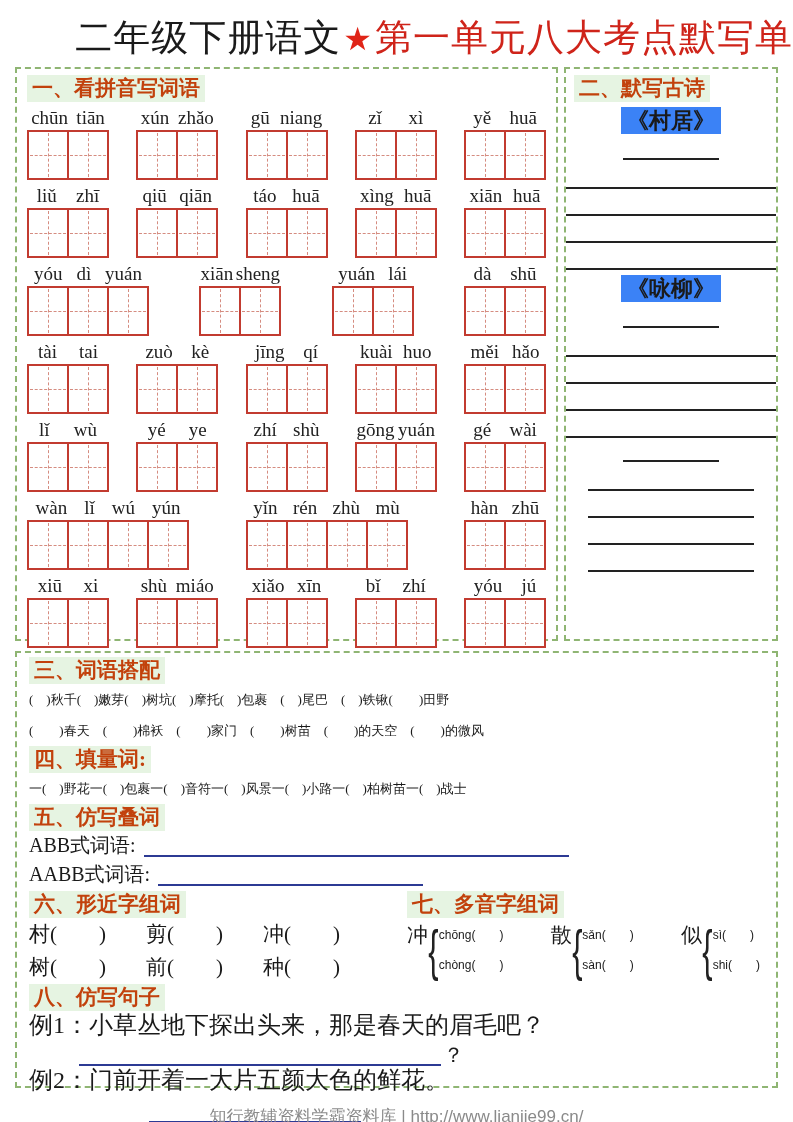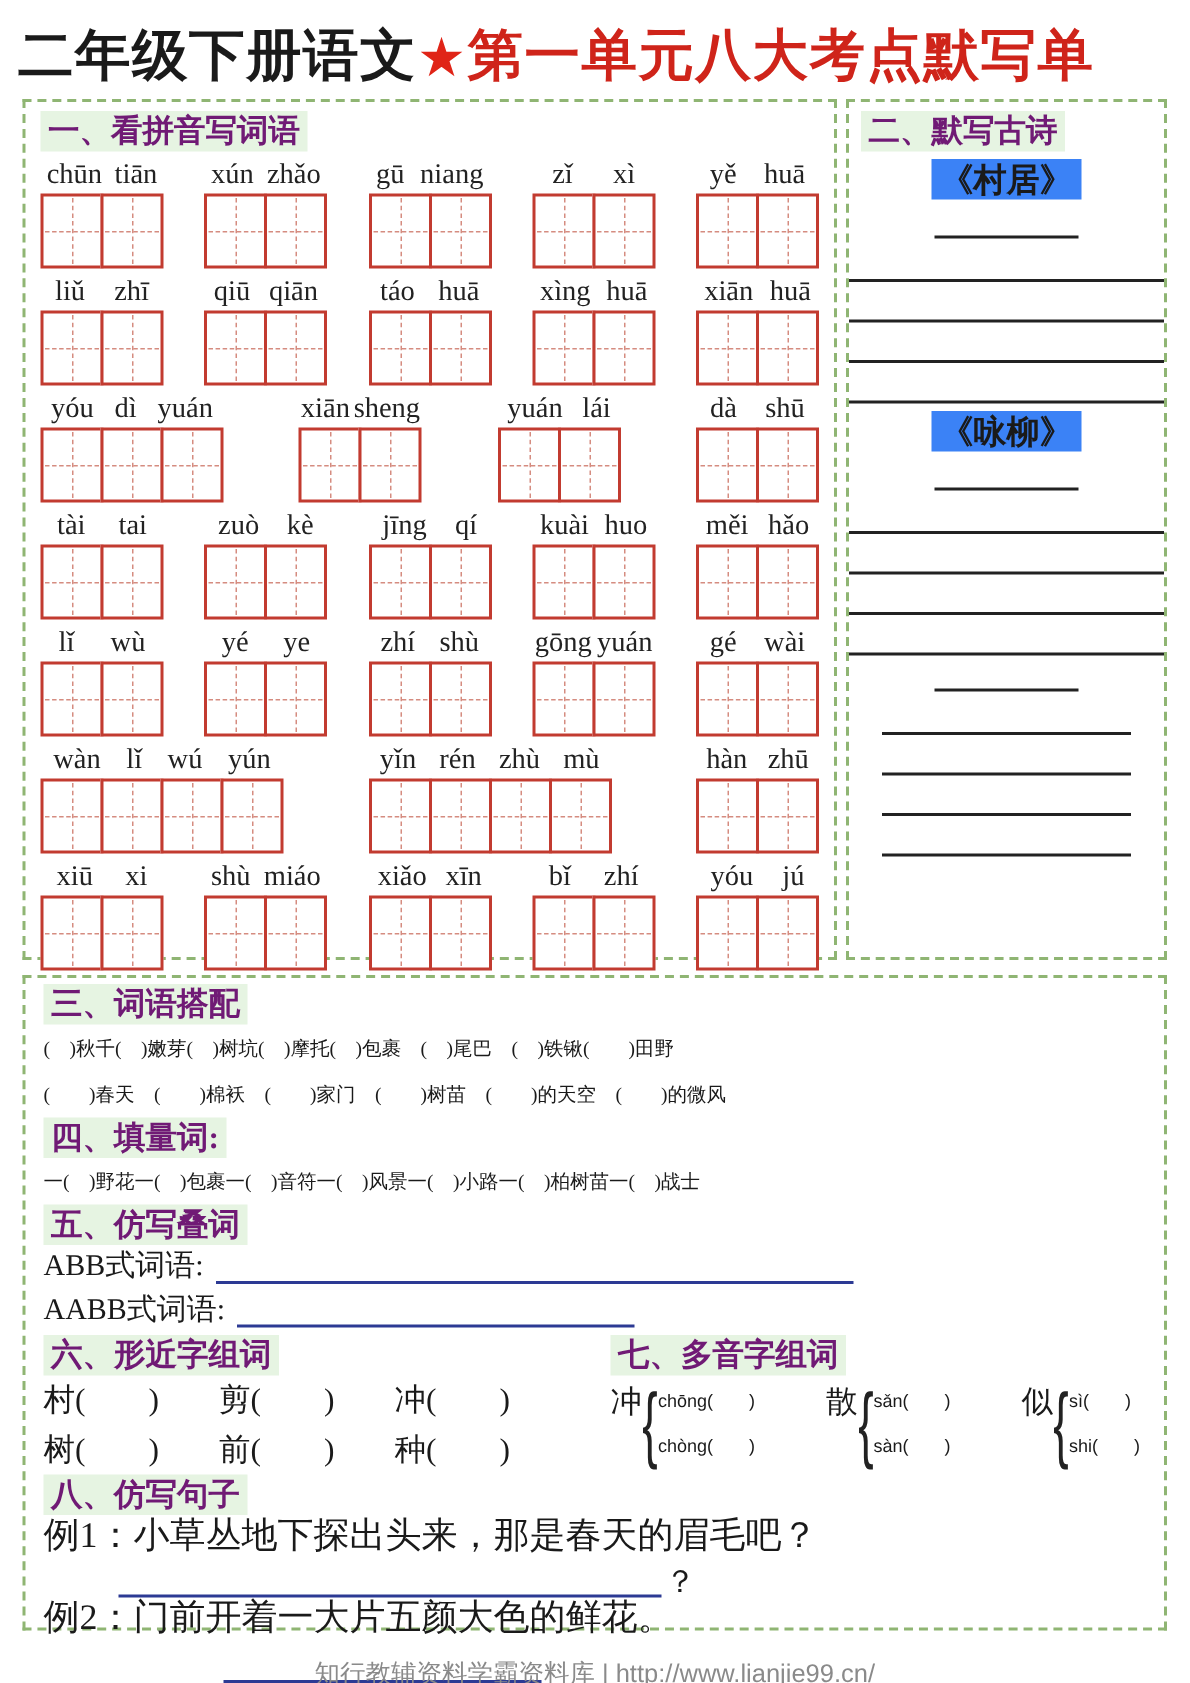--- a/index.html
+++ b/index.html
@@ -1,31 +1,31 @@
 <!DOCTYPE html>
 <html><head>
 <meta charset="utf-8">
 <style>
   html,body{margin:0;padding:0;background:#ffffff;}
   body{width:793px;height:1122px;font-family:"Liberation Serif",serif;color:#1a1a1a;overflow:hidden;}
   .page{width:793px;height:1122px;box-sizing:border-box;}
 
   
-  .title{ text-align:left; padding-top:16px; font-size:37px; font-weight:bold; letter-spacing:1px; line-height:44px; white-space:nowrap;margin-left:12px;}
+  .title{ text-align:right; padding-top:16px; font-size:37px; font-weight:normal; letter-spacing:1px; line-height:44px; white-space:nowrap;}
   .title .red{color:#cf241a;}
   .title .star{color:#e02417;font-size:32px;padding:0 2px;}
 
   
   .top-row{display:flex; margin:6px 15px 0 15px; gap:6px; align-items:stretch;}
   .panel{border:2px dashed #8fb573; box-sizing:border-box; background:#fff;}
   .left-panel{width:543px; height:574px; padding:6px 10px 0 10px;}
   .right-panel{flex:1; height:574px; padding:6px 8px 0 8px; overflow:hidden;}
   .bottom-panel{margin:10px 15px 0 15px; height:437px; padding:4px 12px 0 12px; position:relative;}
 
-  .sec-head{color:#701a75; background:#e6f4e2; font-weight:bold; font-size:21px; display:inline-block; padding:0 5px; line-height:27px; font-family:"Liberation Serif",serif;}
+  .sec-head{color:#c2410c; background:#e6f4e2; font-weight:bold; font-size:21px; display:inline-block; padding:0 5px; line-height:27px; font-family:"Liberation Serif",serif;}
 
   
   .py-row{display:flex; justify-content:space-between; margin-top:3px;}
   .py-group{display:flex; flex-direction:column;}
   .py-label{display:flex; justify-content:space-around; font-size:19px; line-height:25px; color:#222; font-family:Liberation Serif, serif; white-space:nowrap;}
   .boxes{display:flex;}
   .box{width:38px;height:46px;border:2px solid #c23b30;position:relative;box-sizing:content-box;background:#fff;}
   .box + .box{margin-left:-2px;}
   .box::before{content:"";position:absolute;left:1px;right:1px;top:50%;border-top:1px dashed #d58c80;}
   .box::after{content:"";position:absolute;top:1px;bottom:1px;left:50%;border-left:1px dashed #d58c80;}

